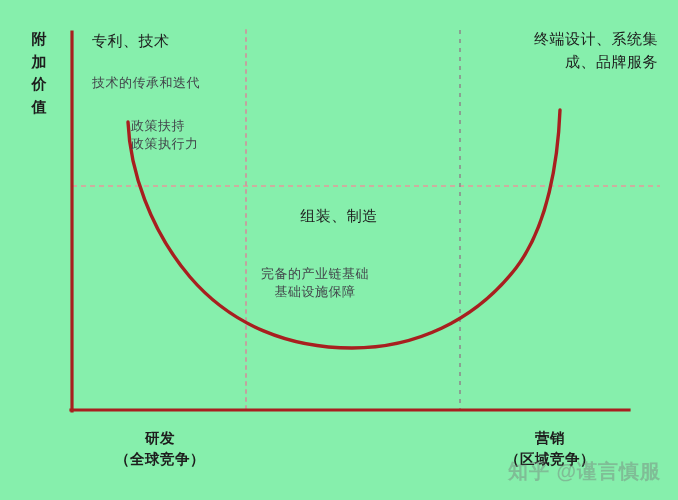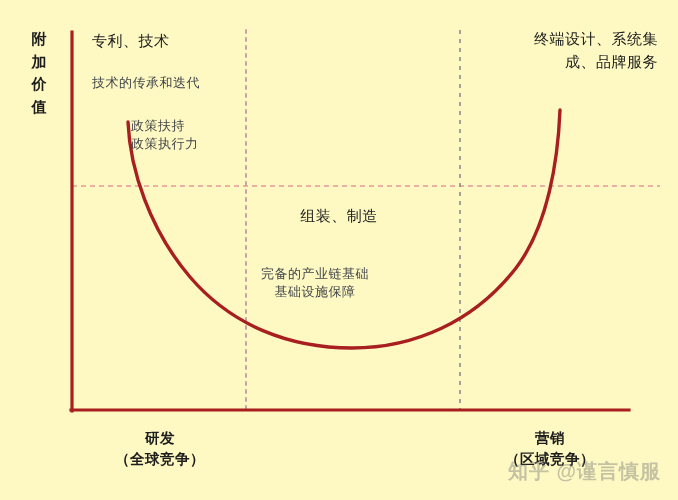--- a/index.html
+++ b/index.html
@@ -11,21 +11,21 @@
     height: 500px;
     background: #ffffff;
     font-family: "Liberation Sans", "DejaVu Sans", sans-serif;
     color: #3c3c3c;
     overflow: hidden;
   }
   #chart-root {
     position: relative;
     width: 678px;
     height: 500px;
-    background: #fef9c3;
+    background: #86efac;
   }
   #smile-svg {
     position: absolute;
     left: 0;
     top: 0;
     width: 678px;
     height: 500px;
   }
 
   

